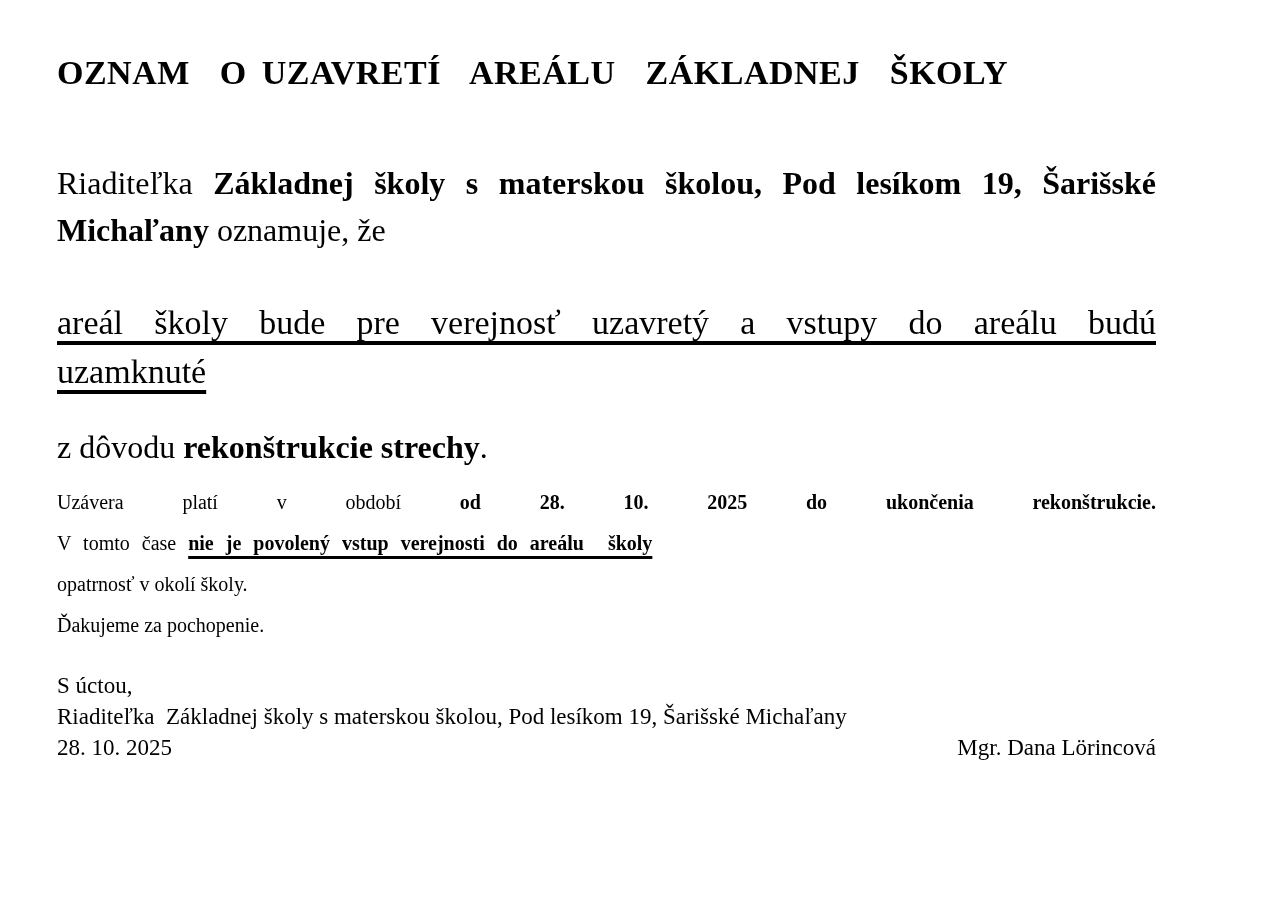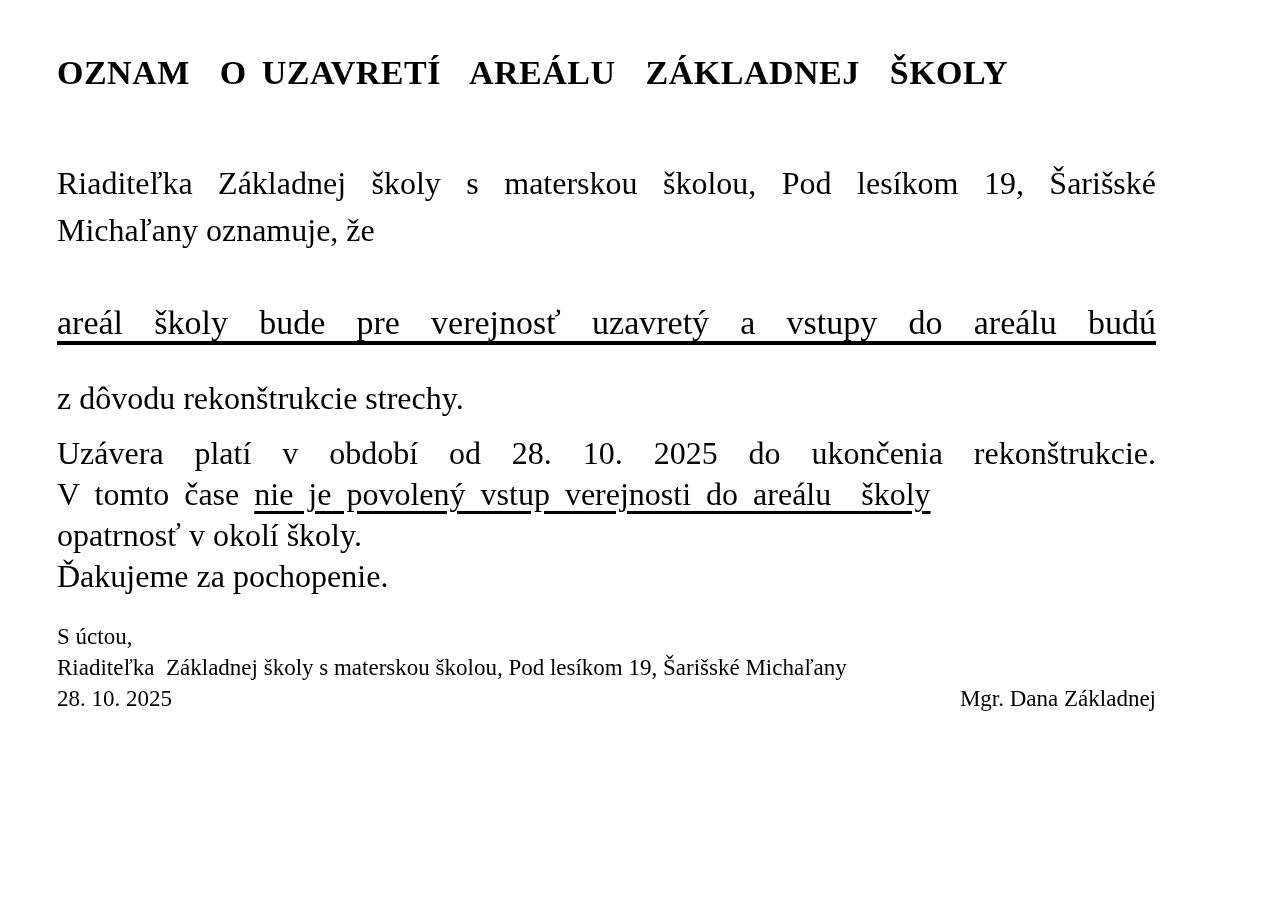--- a/index.html
+++ b/index.html
@@ -33,40 +33,40 @@
   .intro {
     font-size: 32px;
     line-height: 47px;
     margin: 0 0 44px 0;
   }
   .line { display: block; }
   .just {
     text-align: justify;
     text-align-last: justify;
   }
-  .b { font-weight: normal; }
+  .b { font-weight: bold; }
   .pre { white-space: pre-wrap; }
   .closure-heading {
     font-size: 34px;
     font-weight: normal;
     line-height: 49px;
     margin: 0 0 30px 0;
   }
   .closure-heading .line {
     text-decoration: underline;
     text-decoration-thickness: 4px;
     text-underline-offset: 7px;
   }
   .reason {
     font-size: 32px;
     line-height: 42px;
     margin: 0 0 14px 0;
   }
   .details {
-    font-size: 32px;
+    font-size: 20px;
     line-height: 41px;
     margin: 0 0 24px 0;
   }
   .details .spread { word-spacing: 7px; }
   .u {
     text-decoration: underline;
     text-decoration-thickness: 3px;
     text-underline-offset: 6px;
   }
   .footer {
@@ -90,20 +90,21 @@
     <div class="line just">
       <span>Riaditeľka </span><span class="b">Základnej školy s materskou školou, Pod lesíkom 19, Šarišské</span>
     </div>
     <div class="line">
       <span class="b">Michaľany</span><span> oznamuje, že</span>
     </div>
   </div>
 
   <div class="closure-heading">
     <div class="line just">areál školy bude pre verejnosť uzavretý a vstupy do areálu budú</div>
+    <div class="line" style="display:inline-block;">uzamknuté</div>
   </div>
 
   <div class="reason">
     <span>z dôvodu </span><span class="b">rekonštrukcie strechy</span><span>.</span>
   </div>
 
   <div class="details">
     <div class="line just">
       <span>Uzávera platí v období </span><span class="b">od 28. 10. 2025 do ukončenia rekonštrukcie.</span>
     </div>
@@ -112,17 +113,17 @@
     </div>
     <div class="line">opatrnosť v okolí školy.</div>
     <div class="line">Ďakujeme za pochopenie.</div>
   </div>
 
   <div class="footer">
     <div class="line">S úctou,</div>
     <div class="line pre">Riaditeľka  Základnej školy s materskou školou, Pod lesíkom 19, Šarišské Michaľany</div>
     <div class="footer-row">
       <span>28. 10. 2025</span>
-      <span>Mgr. Dana Základnej</span>
+      <span>Mgr. Dana Lörincová</span>
     </div>
   </div>
 
 </div>
 
 </body></html>

